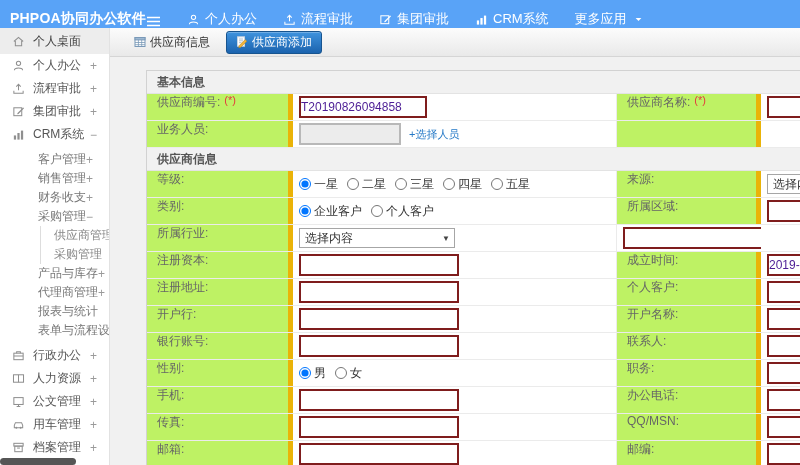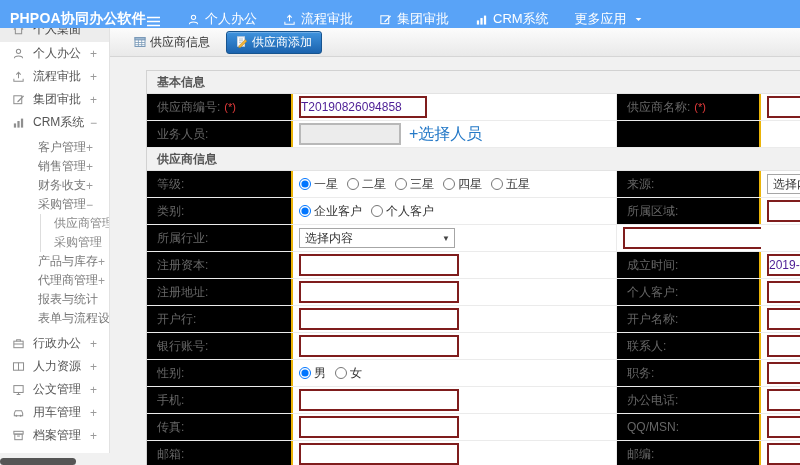--- a/index.html
+++ b/index.html
@@ -12,21 +12,21 @@
   .header{position:absolute;top:0;left:0;width:800px;height:28px;
     background:var(--header-bg,#59a3f7);display:flex;align-items:flex-end;color:#fff;z-index:6}
   .logo{font-size:14px;font-weight:bold;padding-left:10px;width:128px;letter-spacing:.2px;white-space:nowrap}
   .burger{margin:0 26px 0 8px;display:inline-flex;cursor:pointer}
   .nav{display:flex;align-items:center;gap:26px}
   .nav-item{display:flex;align-items:center;gap:5px;font-size:13px;cursor:pointer;white-space:nowrap}
   .icn{display:inline-flex;line-height:0}
   .icn svg{display:block}
   .caret{margin-left:2px}
   
-  .sidebar{position:absolute;top:16px;left:0;width:110px;height:437px;background:#fff;
+  .sidebar{position:absolute;top:28px;left:0;width:110px;height:437px;background:#fff;
     border-right:1px solid #e2e2e2;box-sizing:border-box;overflow:hidden;z-index:5}
   .side-item{display:flex;align-items:center;font-size:12px;color:#555;cursor:pointer;
     position:relative;box-sizing:border-box;white-space:nowrap}
   .lv0{height:23px;padding:0 12px}
   .lv0 .icn{margin-right:8px;color:#8f8f8f}
   .lv0.active{height:26px;background:#ededed;color:#444}
   .lv1{height:19px;padding:0 24px 0 38px;color:#777}
   .lv2{height:19px;padding:0 24px 0 54px;color:#888}
   .lv2::before{content:"";position:absolute;left:40px;top:0;bottom:0;width:1px;background:#dddddd}
   .lv0 + .lv1, .lv1 + .lv0, .lv2 + .lv0{margin-top:4px}
@@ -38,30 +38,30 @@
   .tab{display:flex;align-items:center;gap:4px;font-size:12px;color:#333;cursor:pointer;padding:3px 6px}
   .tab.active{background:linear-gradient(var(--tab-top,#3f93de),var(--tab-bottom,#1b63ae));
     border:1px solid #17548f;border-radius:3px;color:#fff;padding:2px 9px;
     box-shadow:inset 0 1px 0 rgba(255,255,255,.25)}
   
   .panel{position:absolute;left:146px;top:70px;width:940px;background:#fff;
     border:1px solid #d2d2d2;box-sizing:border-box;z-index:3}
   .sec-h{height:22px;line-height:22px;background:#f1f1f1;border-bottom:1px solid #e3e3e3;
     font-size:12px;font-weight:bold;color:#555;padding-left:10px}
   .frow{display:grid;grid-template-columns:146px 324px 144px 326px;border-bottom:1px solid #ebebeb;height:26px}
-  .cl{background:#000000;border-right:2px solid #eab308;display:flex;align-items:center;
+  .cl{background:#bef264;border-right:5px solid #eab308;display:flex;
     padding-left:10px;font-size:12px;color:#666;overflow:hidden}
   .cf{border-right:1px solid #ebebeb;display:flex;align-items:center;padding-left:6px;
     font-size:12px;color:#333;overflow:hidden}
   .cf.last{border-right:none}
   .req{color:var(--required,#e43b3b);margin-left:4px;font-size:11px}
   input.txt{height:18px;border:2px solid #7f1d1d;font-size:12px;padding:0 0;
     font-family:inherit;color:#4c1d95;background:#fff}
   input.txt.ro{background:#ececec;border-color:#b8b8b8}
-  .link{color:var(--link,#2579c7);margin-left:8px;cursor:pointer;font-size:16px;white-space:nowrap}
+  .link{color:var(--link,#2579c7);margin-left:8px;cursor:pointer;font-size:11px;white-space:nowrap}
   .selectbox{height:20px;border:1px solid #a6a6a6;background:#fff;display:flex;align-items:center;
     justify-content:space-between;padding:0 4px 0 5px;box-sizing:border-box;cursor:pointer;flex:none}
   .selectbox .car{font-size:8px;color:#444;margin-left:6px}
   .radio-opt{display:flex;align-items:center;margin-right:9px;cursor:pointer;white-space:nowrap}
   .radio-opt input{margin:0 3px 0 0;width:12px;height:12px}
   
   .scroll-thumb{position:absolute;left:0;bottom:0;width:76px;height:7px;background:#555;
     border-radius:4px;z-index:9;cursor:pointer}
 </style>
 </head>

